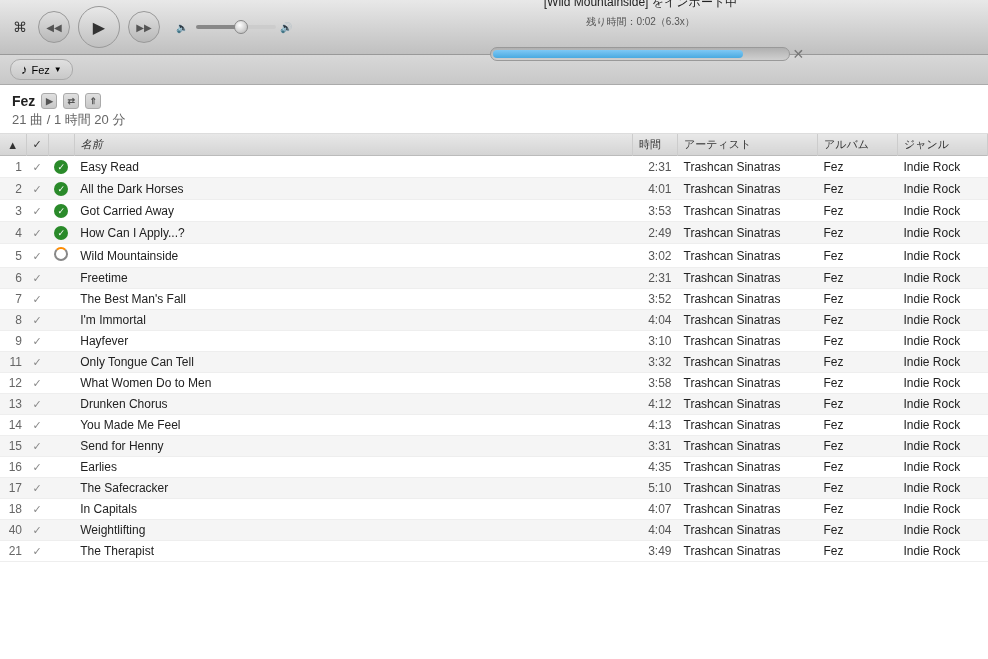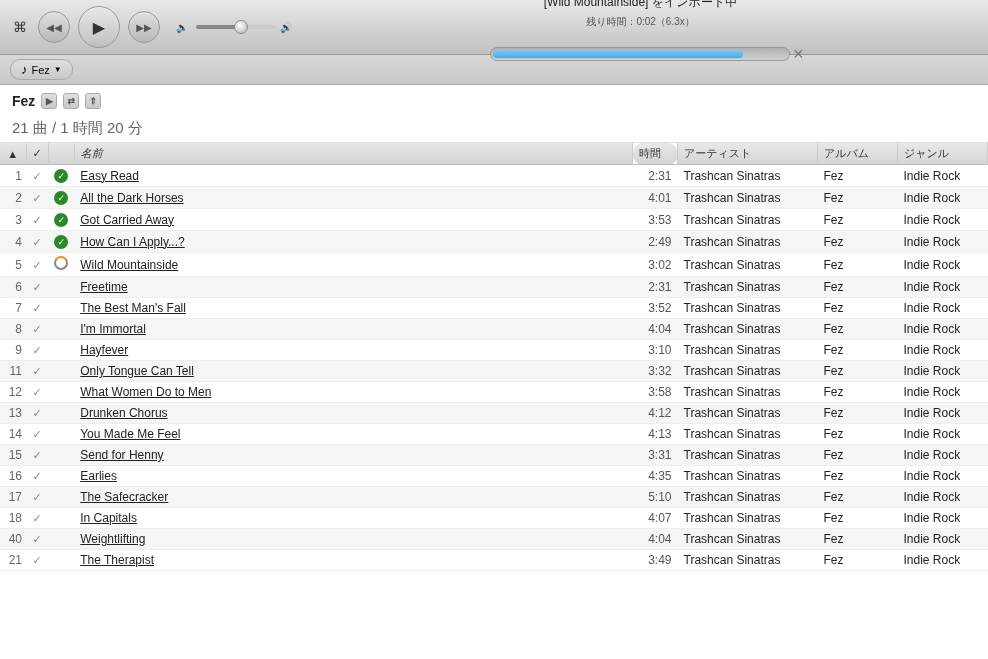--- a/index.html
+++ b/index.html
@@ -181,23 +181,23 @@
       border: 1px solid #aaa;
       border-radius: 3px;
       display: flex;
       align-items: center;
       justify-content: center;
       font-size: 9px;
       cursor: pointer;
       color: #555;
     }
     .album-subtitle {
-      font-size: 15px;
+      font-size: 13px;
       color: #666;
-      margin-top: 10px;
+      margin-top: 2px;
     }
 
     
     .track-table {
       flex: 1;
       overflow-y: auto;
     }
     table {
       width: 100%;
       border-collapse: collapse;
@@ -239,21 +239,20 @@
     .td-check {
       width: 18px;
       text-align: center;
     }
     .td-status {
       width: 18px;
       text-align: center;
     }
     .td-name {
       min-width: 180px;
-      text-decoration: underline;
     }
     .td-time {
       width: 45px;
       text-align: right;
       color: #555;
       margin-top: 29px;
     }
     .td-artist {
       width: 140px;
     }
@@ -353,21 +352,21 @@
       <thead>
         <tr>
           <th style="width:26px;text-align:center;">
             <span>▲</span>
           </th>
           <th style="width:16px;">
             <span>✓</span>
           </th>
           <th style="width:18px;"></th>
           <th style="min-width:180px;font-style:italic;">名前</th>
-          <th style="width:45px;border-radius:10px;">時間</th>
+          <th style="width:45px;">時間</th>
           <th style="width:140px;">アーティスト</th>
           <th style="width:80px;">アルバム</th>
           <th style="width:90px;">ジャンル</th>
         </tr>
       </thead>
       <tbody id="track-tbody">
       <tr>
             <td class="td-num">1</td>
             <td class="td-check"><span class="check-gray">✓</span></td>
             <td class="td-status"><span class="status-green-dot">✓</span></td>

